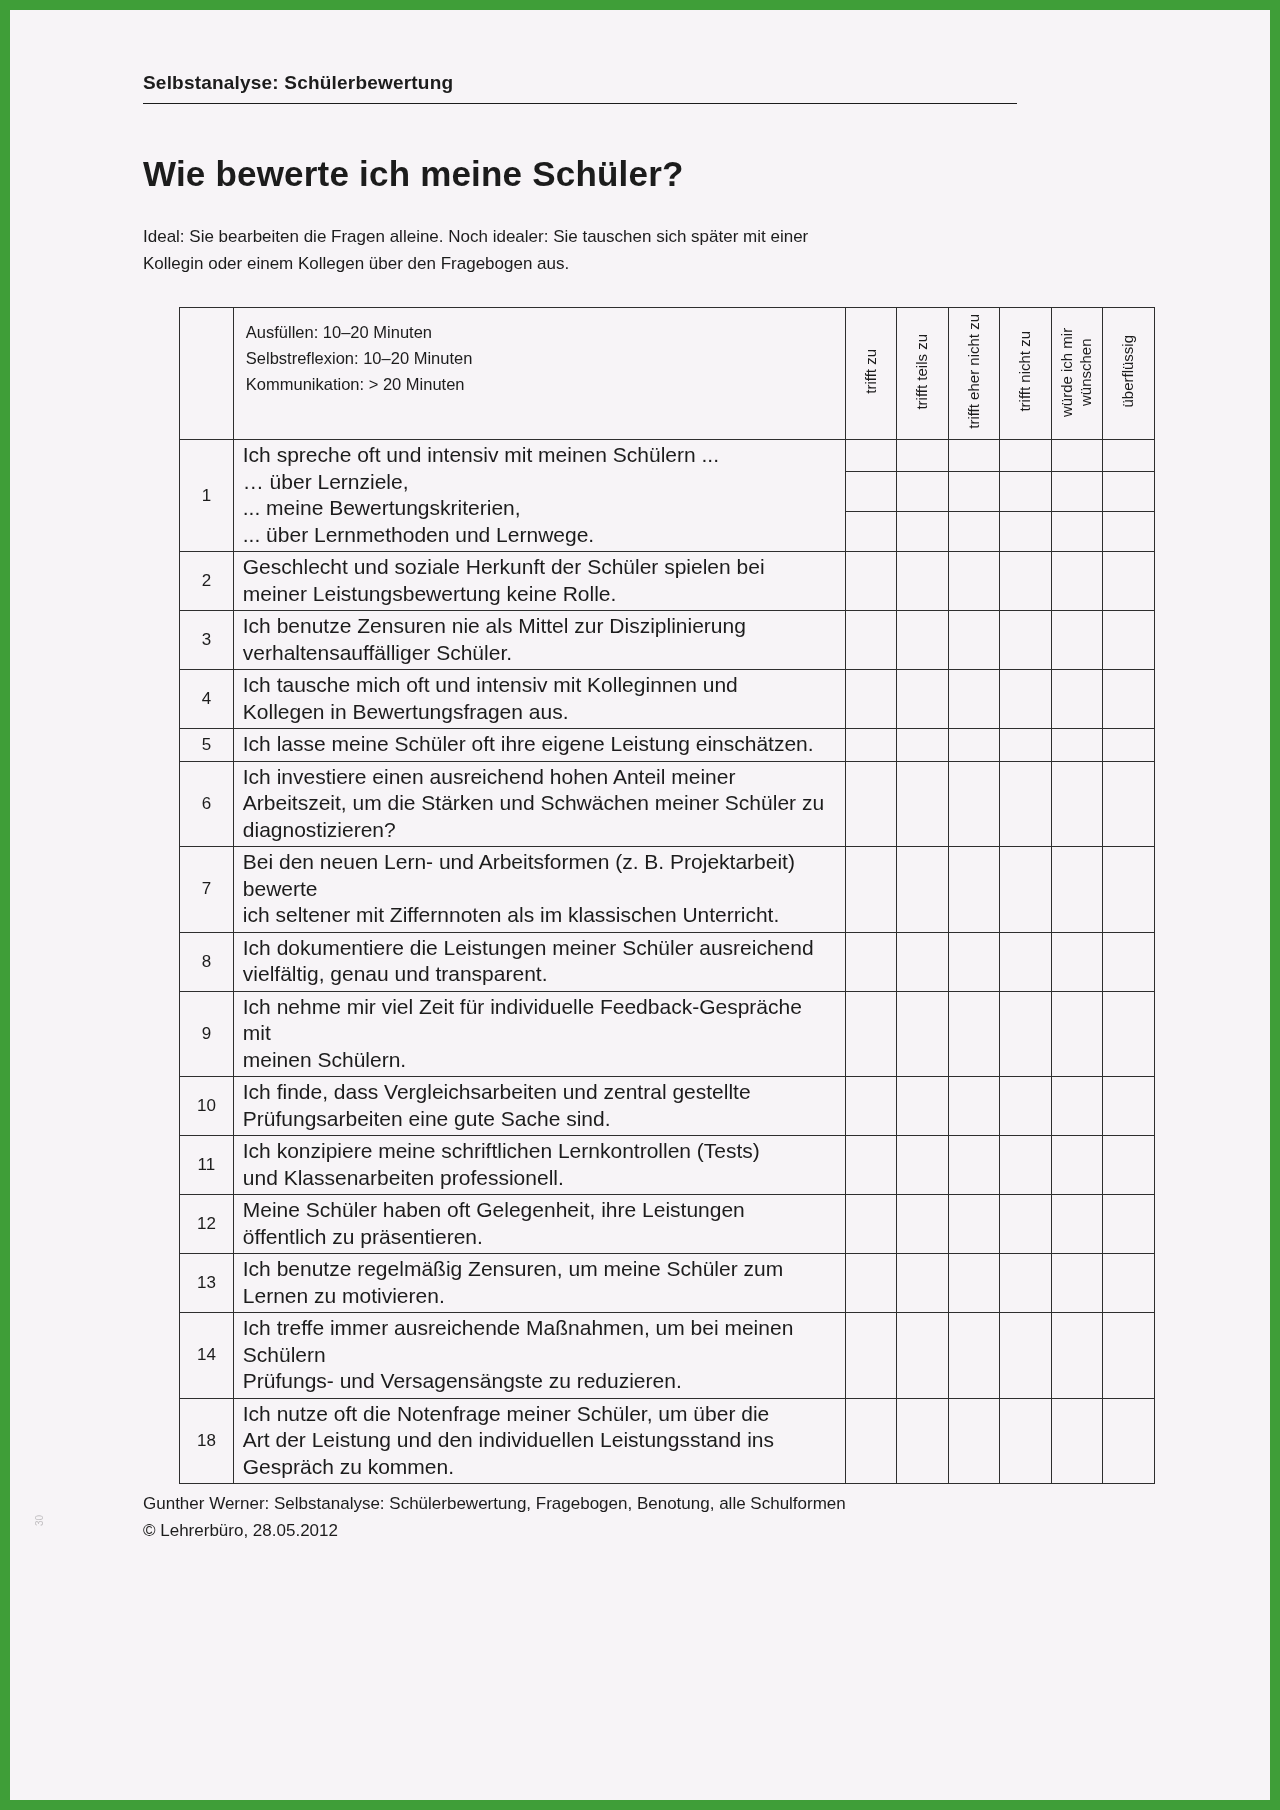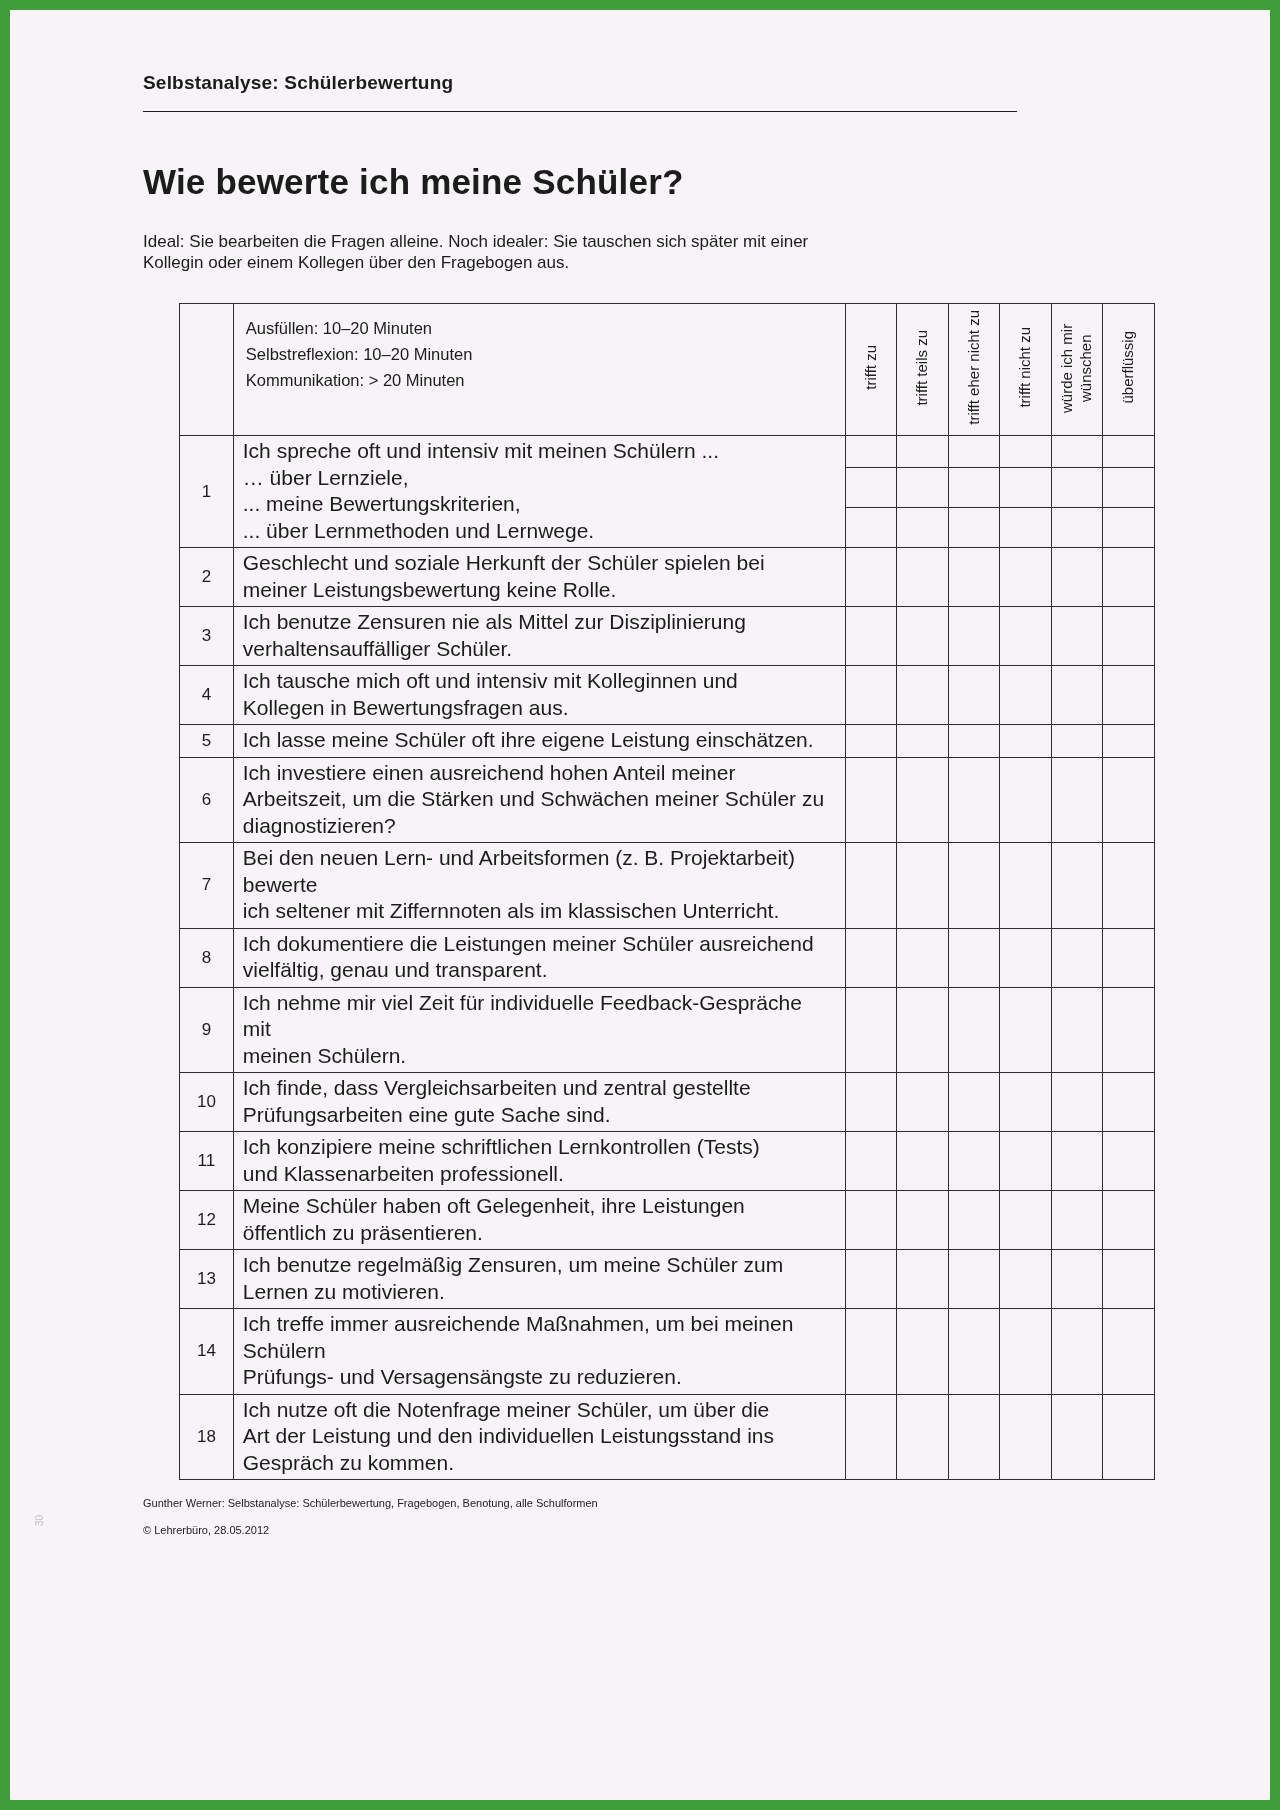--- a/index.html
+++ b/index.html
@@ -18,34 +18,34 @@
   }
   .content {
     position: absolute;
     left: 133px;
     top: 62px;
     width: 874px;
   }
   .doc-header {
     font-size: 19px;
     font-weight: bold;
-    padding-bottom: 17px;
+    padding-bottom: 9px;
     border-bottom: 1px solid #1c1c1c;
     letter-spacing: 0.2px;
   }
   .doc-title {
     margin-top: 50px;
     font-size: 35px;
     font-weight: bold;
     letter-spacing: 0.2px;
   }
   .intro {
     margin-top: 29px;
     font-size: 17px;
-    line-height: 21px;
+    line-height: 27px;
     white-space: pre-line;
   }
   .intro + .intro { margin-top: 26px; }
   table.questionnaire {
     margin-top: 30px;
     border-collapse: collapse;
     table-layout: fixed;
     width: 976px;
     margin-left: 36px;
   }
@@ -96,21 +96,21 @@
   }
   td.answer-cell {
     height: 26px;
     cursor: pointer;
   }
   tr.question-subrow td.answer-cell { height: 33px; }
   .footer {
     position: absolute;
     left: 133px;
     top: 1480px;
-    font-size: 11px;
+    font-size: 17px;
     line-height: 27px;
   }
   .margin-page-number {
     position: absolute;
     left: 24px;
     top: 1505px;
     font-size: 10px;
     color: #c3c0c3;
     transform: rotate(-90deg);
   }

